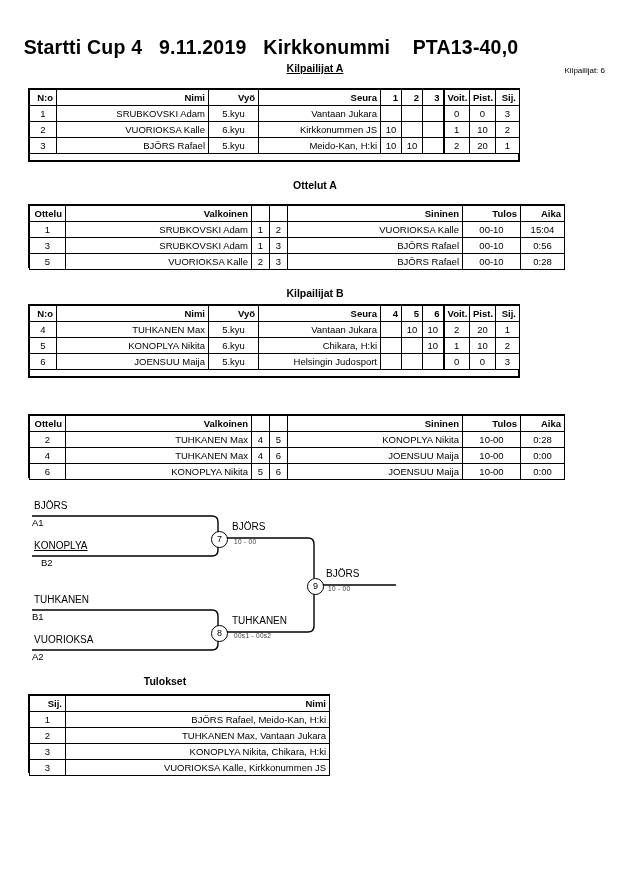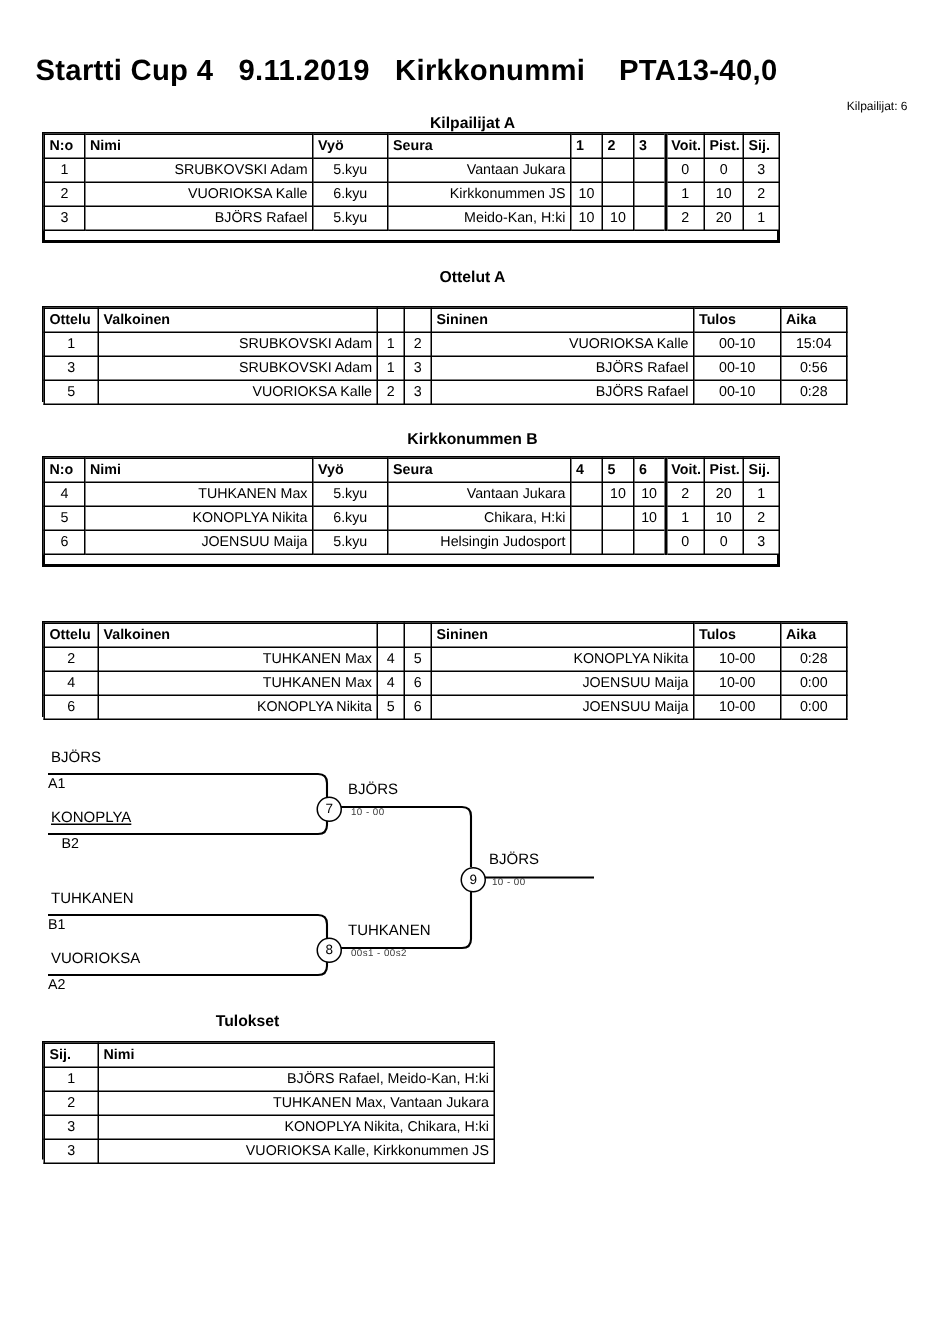--- a/index.html
+++ b/index.html
@@ -56,21 +56,21 @@
     border: 1px solid #000;
     padding: 0 3px;
     height: 15px;
     line-height: 15px;
     overflow: hidden;
     white-space: nowrap;
     font-weight: normal;
   }
   table.grid th {
     font-weight: bold;
-    text-align: left;
+    text-align: right;
     font-size: 9.5px;
   }
   table.grid tbody td { text-align: center; }
   table.grid td.left, table.grid th.left { text-align: right; padding-left: 5px; }
   .outer-box {
     position: absolute;
     border: 2px solid #000;
     box-sizing: border-box;
   }
 
@@ -114,21 +114,21 @@
     line-height: 14px;
     text-align: center;
   }
 </style>
 </head>
 <body>
 
 <div id="title-bar">Startti Cup 4   9.11.2019   Kirkkonummi    PTA13-40,0</div>
 <div id="competitor-count">Kilpailijat: 6</div>
 
-<div class="section-title" style="top:76px; left:0; width:630px;">Kilpailijat A</div>
+<div class="section-title" style="top:62px; left:0; width:630px;text-decoration:underline;">Kilpailijat A</div>
 
 <div class="outer-box" style="left:28px; top:88px; width:492px; height:74px;"></div>
 <table class="grid" style="left:29px; top:89px; width:490px;">
   <colgroup>
     <col style="width:27px">
       <col style="width:152px">
       <col style="width:50px">
       <col style="width:122px">
     <col style="width:21px">
       <col style="width:21px">
@@ -239,21 +239,21 @@
       <td class="left">VUORIOKSA Kalle</td>
       <td>2</td>
       <td>3</td>
       <td class="left">BJÖRS Rafael</td>
       <td>00-10</td>
       <td>0:28</td>
     </tr>
   </tbody>
 </table>
 
-<div class="section-title" style="top:287px; left:0; width:630px;">Kirkkonummen B</div>
+<div class="section-title" style="top:287px; left:0; width:630px;">Kilpailijat B</div>
 
 <div class="outer-box" style="left:28px; top:304px; width:492px; height:74px;"></div>
 <table class="grid" style="left:29px; top:305px; width:490px;">
   <colgroup>
     <col style="width:27px">
       <col style="width:152px">
       <col style="width:50px">
       <col style="width:122px">
     <col style="width:21px">
       <col style="width:21px">

